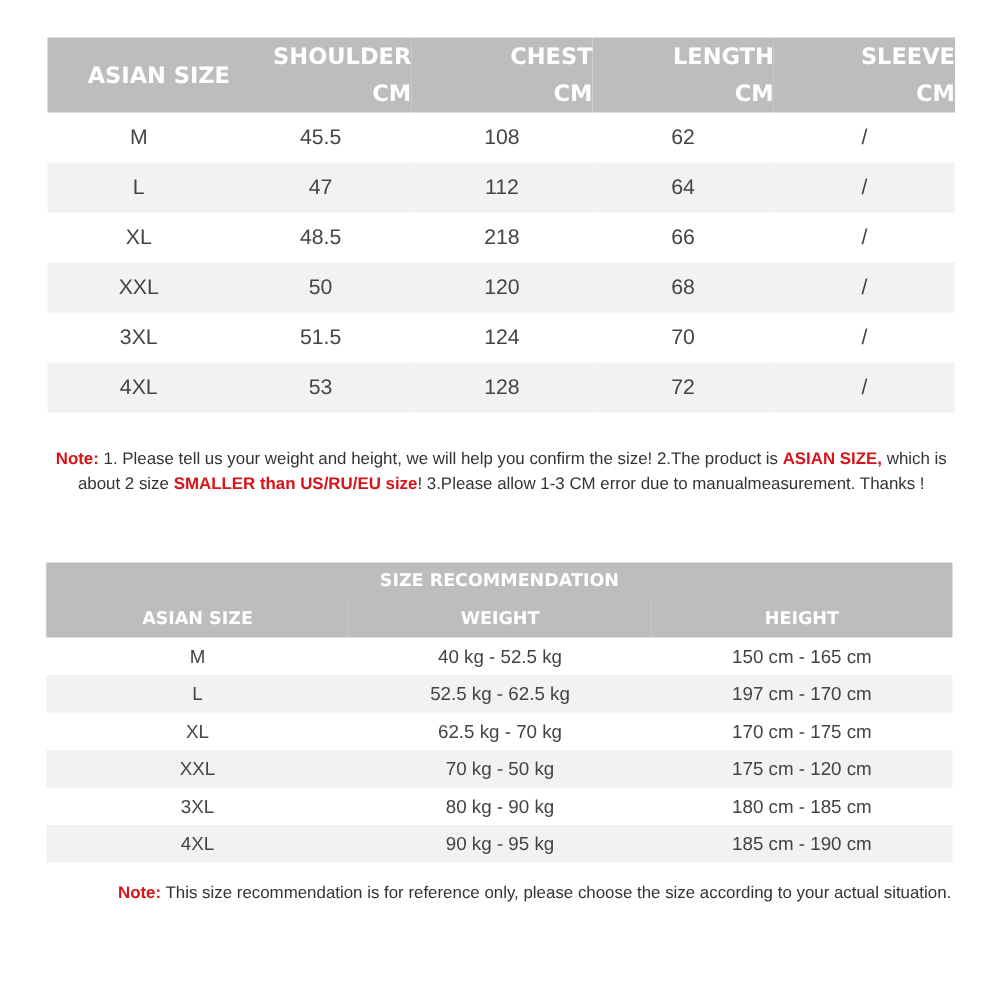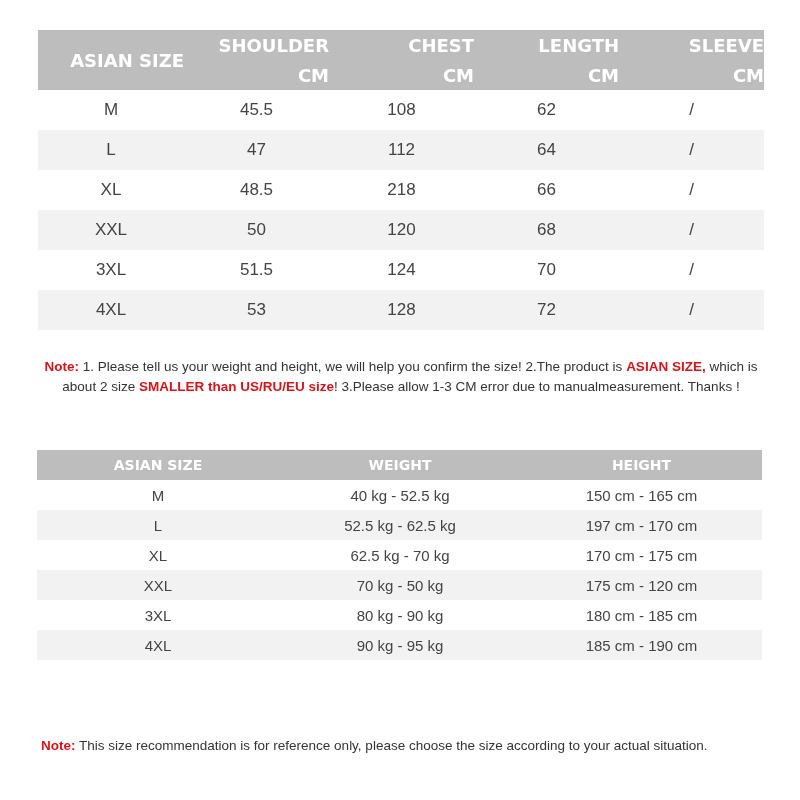--- a/index.html
+++ b/index.html
@@ -9,21 +9,21 @@
   .t1 th { background: #bdbdbd; color: #ffffff; font-weight: bold; font-size: 18px; text-align: right; padding: 0; margin-top: 44px; }
   .t1 thead tr { height: 30px; }
   .t1 td { height: 40px; text-align: center; font-family: "Liberation Sans", sans-serif; font-size: 17px; color: #444; padding: 0; }
   .t1 tbody tr:nth-child(even) td { background: #f2f2f2; }
   .t2 { left: 37px; top: 450px; width: 725px; }
   .t2 th { background: #bdbdbd; color: #ffffff; font-weight: bold; font-size: 14px; text-align: center; padding: 0; height: 30px; }
   .t2 td { height: 30px; text-align: center; font-family: "Liberation Sans", sans-serif; font-size: 15px; color: #444; padding: 0; }
   .t2 tbody tr:nth-child(even) td { background: #f2f2f2; }
   .note { position: absolute; left: 41px; font-family: "Liberation Sans", sans-serif; font-size: 13.5px; line-height: 19.5px; color: #333; }
   .note1 { top: 357px; width: 720px; text-align: center; }
-  .note2 { top: 736px; width: 720px; }
+  .note2 { top: 704px; width: 720px; text-align: right; }
   .red { color: #d7141a; font-weight: bold; }
 </style>
 </head>
 <body>
 
 <table class="tbl t1">
   <colgroup>
       <col style="width:146px">
       <col style="width:145px">
       <col style="width:145px">
@@ -96,20 +96,23 @@
 </div>
 
 <table class="tbl t2">
   <colgroup>
       <col style="width:242px">
       <col style="width:242px">
       <col style="width:241px">
     </colgroup>
   <thead>
     <tr>
+      <th colspan="3">SIZE RECOMMENDATION</th>
+    </tr>
+    <tr>
       <th>ASIAN SIZE</th>
       <th>WEIGHT</th>
       <th>HEIGHT</th>
     </tr>
   </thead>
   <tbody>
     <tr>
       <td>M</td>
       <td>40 kg - 52.5 kg</td>
       <td>150 cm - 165 cm</td>

